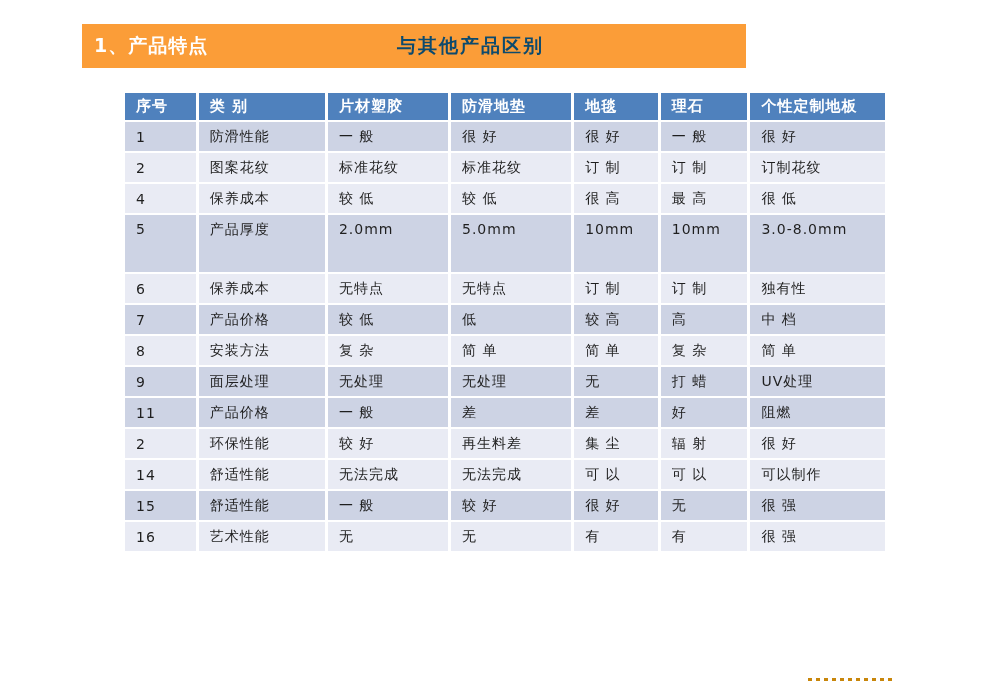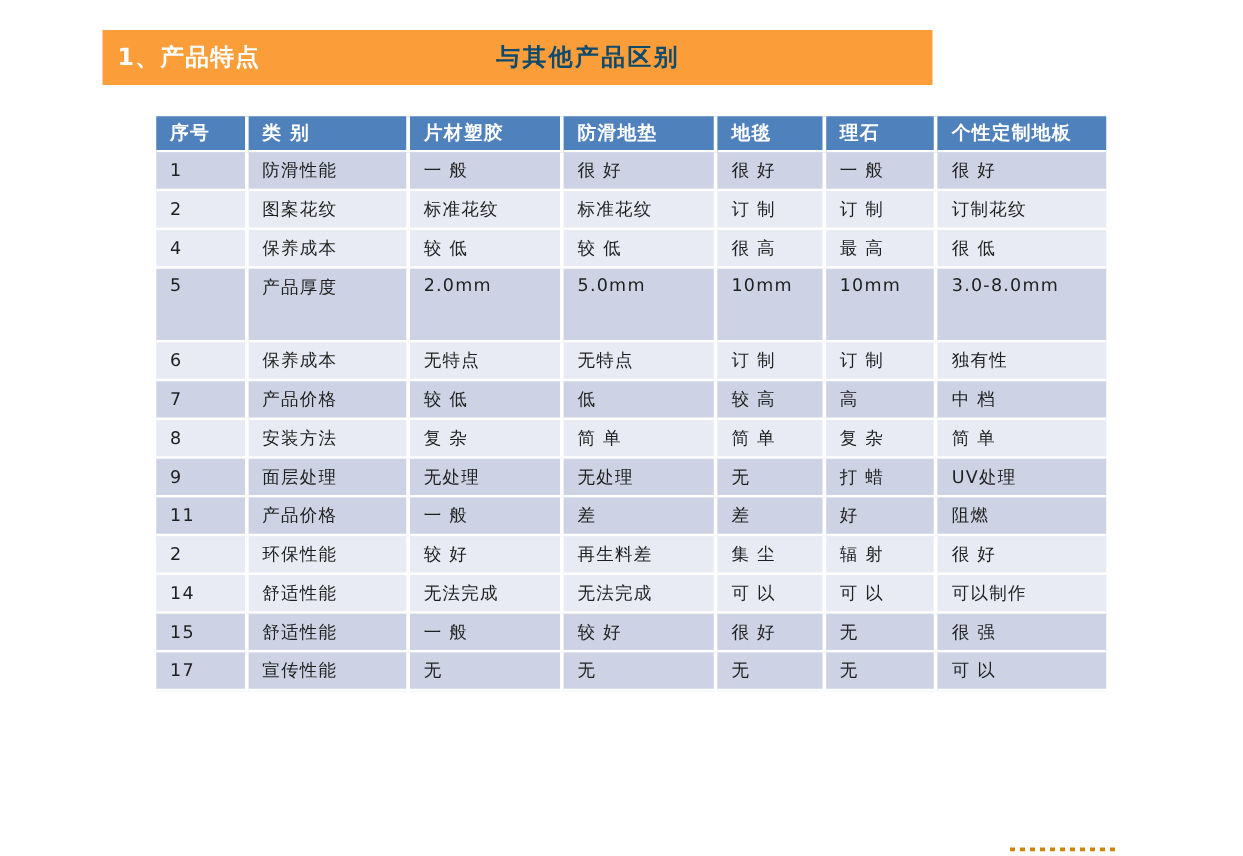--- a/index.html
+++ b/index.html
@@ -242,28 +242,28 @@
           </tr>
           <tr class="shade-dark">
             <td>15</td>
             <td>舒适性能</td>
             <td>一 般</td>
             <td>较 好</td>
             <td>很 好</td>
             <td>无</td>
             <td>很 强</td>
           </tr>
-          <tr class="shade-dark">
-            <td>17</td>
-            <td>宣传性能</td>
-            <td>无</td>
-            <td>无</td>
-            <td>无</td>
-            <td>无</td>
-            <td>可 以</td>
+          <tr class="shade-light">
+            <td>16</td>
+            <td>艺术性能</td>
+            <td>无</td>
+            <td>无</td>
+            <td>有</td>
+            <td>有</td>
+            <td>很 强</td>
           </tr>
         </tbody>
     </table>
   </div>
 
   <div class="dash-line"></div>
 
 </div>
 
 </body></html>

